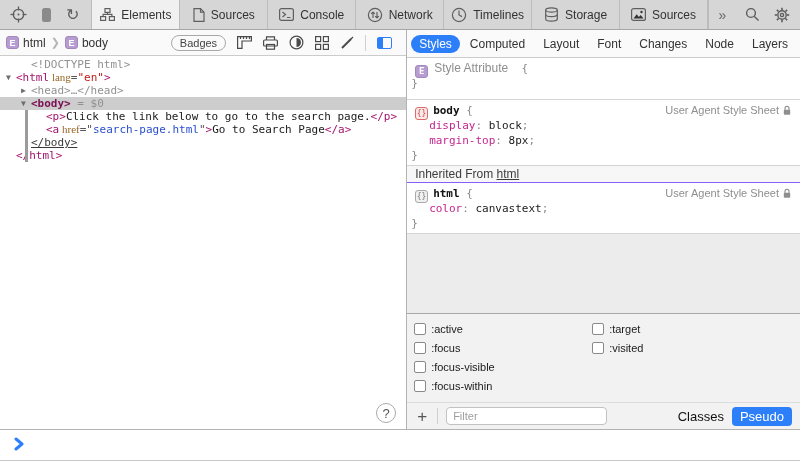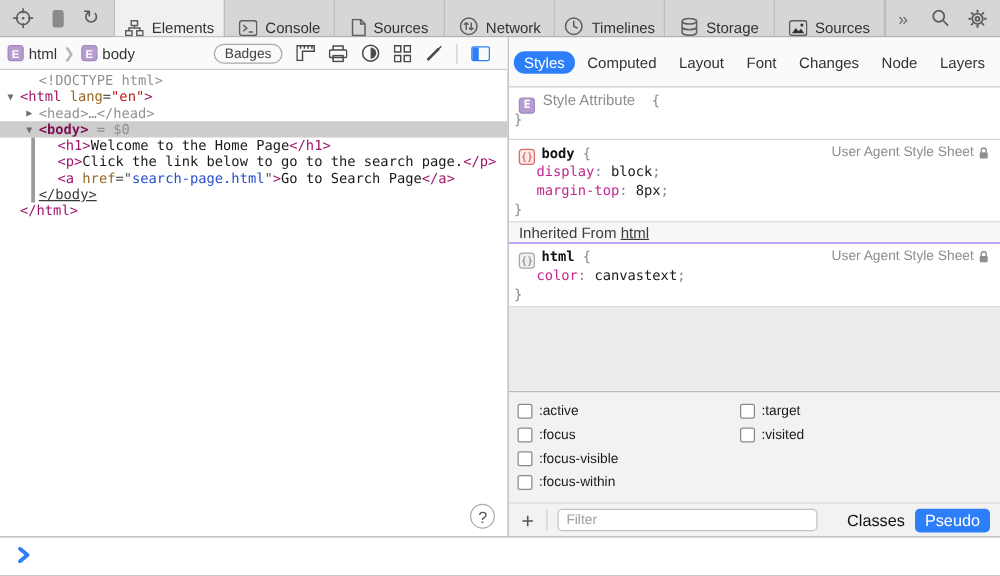--- a/index.html
+++ b/index.html
@@ -8,21 +8,21 @@
   .window { position:relative; width:800px; height:461px; border-bottom:1px solid #c9c9c9; }
 
   
   .toolbar { position:absolute; top:0; left:0; right:0; height:30px; background:#d6d6d6;
              border-bottom:1px solid #a6a6a6; display:flex; align-items:stretch; }
   .tb-left { display:flex; align-items:center; gap:15px; padding:0 12px 0 10px; }
   .tb-left .ticon { display:flex; align-items:center; color:#5c5c5c; }
   .device-rect { width:9px; height:14px; background:#8a8a8a; border-radius:2.5px; }
   .reload-glyph { font-size:16px; color:#555; line-height:1; }
   .tabs { flex:1; display:flex; }
-  .tab { flex:1; display:flex; align-items:flex-end; justify-content:center; gap:6px;
+  .tab { flex:1; display:flex; align-items:center; justify-content:center; gap:6px;
          border-left:1px solid #bcbcbc; font-size:12px; color:#333; cursor:default; }
   .tab:last-child { border-right:1px solid #bcbcbc; }
   .tab.selected { background:#f0f0f0; }
   .tab svg { stroke:#5f5f5f; }
   .tb-right { display:flex; align-items:center; gap:2px; padding-right:4px; }
   .tb-cell { display:flex; align-items:center; justify-content:center; width:28px; height:100%; color:#5c5c5c; }
   .overflow-cell { font-size:14px; color:#666; }
 
   
   .main { position:absolute; top:30px; left:0; right:0; bottom:31px; display:flex; }
@@ -44,31 +44,31 @@
   .vsep { width:1px; height:16px; background:#cfcfcf; }
   .panel-toggle { width:15px; height:12px; border:1.5px solid #2d7ff9; border-radius:2px; position:relative; }
   .panel-toggle::after { content:""; position:absolute; left:0; top:0; bottom:0; width:5px; background:#2d7ff9; }
 
   
   .dom-tree { flex:1; position:relative; padding-top:2px;
               font-family:"DejaVu Sans Mono", monospace; font-size:11px; }
   .dom-row { height:13px; line-height:13px; white-space:pre; display:flex; align-items:center; }
   .dom-row.selected { background:#cdcdcd; }
   .disc { display:inline-block; width:10px; font-size:8px; color:#6e6e6e; text-align:left; flex:none; }
-  .tok-gray { color:#919191; } .tok-tag { color:#a2156b; } .tok-attr { color:#996626; }
+  .tok-gray { color:#919191; } .tok-tag { color:#a2156b; } .tok-attr { color:#996626;font-family:Liberation Serif, serif; }
   .tok-str { color:#c41a16; } .tok-link { color:#2a4fce; } .tok-text { color:#1a1a1a; }
   .tok-punc { color:#555; } .tok-dark { color:#3a3a3a;text-decoration:underline; }
   .tok-tagbold { color:#7d1054; font-weight:bold; }
   .child-guide { position:absolute; left:25px; top:54px; width:3px; height:52px; background:#9b9b9b; }
   .help-btn { position:absolute; right:10px; bottom:6px; width:20px; height:20px; border-radius:50%;
               border:1px solid #ababab; background:#fff; color:#555; font-size:13px;
               display:flex; align-items:center; justify-content:center; }
 
   
-  .style-tabs { height:40px; background:#fafafa; border-bottom:1px solid #cccccc;
+  .style-tabs { height:28px; background:#fafafa; border-bottom:1px solid #cccccc;
                 display:flex; align-items:center; gap:2px; padding:0 4px; }
   .stab { font-size:12px; color:#333; padding:2px 8px; border-radius:10px; }
   .stab.selected { background:#2d7ff9; color:#fff; }
   .styles-body { flex:1; display:flex; flex-direction:column; overflow:hidden; }
   .sec { background:#fff; border-bottom:1px solid #d4d4d4; padding:3px 0 2px 0;
          font-family:"DejaVu Sans Mono", monospace; font-size:11px; }
   .sline { height:15px; line-height:15px; padding-left:8px; position:relative; white-space:pre; }
   .sec-title { color:#8e8e8e; font-family:"Liberation Sans", sans-serif; font-size:12px; }
   .brace { color:#8a8a8a; }
   .sel-name { color:#111; font-weight:bold; }
@@ -85,21 +85,21 @@
                font-size:12px; color:#3c3c3c; padding-left:8px; }
   .inherited a { color:#3c3c3c; text-decoration:underline; }
   .filler { flex:1; background:#ececec; border-bottom:1px solid #a8a8a8; }
   .pseudo-area { height:88px; background:#f2f2f2; display:flex; padding:5px 0 0 7px; }
   .pseudo-col { width:178px; display:flex; flex-direction:column; }
   .pseudo-row { height:19px; display:flex; align-items:center; gap:5px; font-size:11px; color:#1a1a1a; }
   .cbox { width:12px; height:12px; background:#fff; border:1px solid #8a8a8a; border-radius:2px; flex:none; }
   .filter-bar { height:27px; background:#f2f2f2; border-top:1px solid #dcdcdc;
                 display:flex; align-items:center; padding:0 8px; gap:8px; }
   .plus-btn { font-size:17px; color:#555; background:none; border:none; width:14px; line-height:1; font-family:inherit; }
-  .filter-input { width:208px; height:18px; border:1px solid #c2c2c2; border-radius:4px; background:#fff;
+  .filter-input { width:161px; height:18px; border:1px solid #c2c2c2; border-radius:4px; background:#fff;
                   font-size:11px; padding:0 6px; color:#333; font-family:inherit; }
   .filter-input::placeholder { color:#9e9e9e; }
   .classes-btn { margin-left:auto; background:none; border:none; font-size:13px; color:#111; font-family:inherit; }
   .pseudo-btn { background:#2d7ff9; color:#fff; border:none; border-radius:4px; font-size:13px;
                 padding:2px 8px; font-family:inherit; }
 
   
   .console-bar { position:absolute; left:0; right:0; bottom:0; height:31px; background:#fff;
                  border-top:1px solid #b3b3b3; display:flex; align-items:flex-start; padding:7px 0 0 14px; }
 </style>
@@ -129,32 +129,32 @@
       <div class="tab selected">
         <svg width="15" height="13" viewBox="0 0 15 13" fill="none" stroke-width="1.2">
             <rect x="5" y="0.6" width="5" height="3.8"></rect>
             <rect x="0.6" y="8.6" width="5" height="3.8"></rect>
             <rect x="9.4" y="8.6" width="5" height="3.8"></rect>
             <path d="M7.5 4.4 v2 M3.1 8.6 v-2.2 h8.8 v2.2"></path>
           </svg>
         <span>Elements</span>
       </div>
       <div class="tab">
+        <svg width="12" height="14" viewBox="0 0 12 14" fill="none" stroke-width="1.2">
+            <path d="M1 0.6 h6.5 L11 4.2 V13.4 H1 z"></path>
+            <path d="M7.5 0.6 V4.2 H11"></path>
+          </svg>
+        <span>Sources</span>
+      </div>
+      <div class="tab">
         <svg width="15" height="13" viewBox="0 0 15 13" fill="none" stroke-width="1.2">
             <rect x="0.6" y="0.6" width="13.8" height="11.8" rx="2"></rect>
             <path d="M3.5 4 l3 2.5 -3 2.5 M8 9.5 h3.5"></path>
           </svg>
         <span>Console</span>
-      </div>
-      <div class="tab">
-        <svg width="12" height="14" viewBox="0 0 12 14" fill="none" stroke-width="1.2">
-            <path d="M1 0.6 h6.5 L11 4.2 V13.4 H1 z"></path>
-            <path d="M7.5 0.6 V4.2 H11"></path>
-          </svg>
-        <span>Sources</span>
       </div>
       <div class="tab">
         <svg width="16" height="16" viewBox="0 0 16 16" fill="none" stroke-width="1.2">
             <circle cx="8" cy="8" r="6.6"></circle>
             <path d="M6 11 V5 M6 5 l-1.8 1.8 M6 5 l1.8 1.8 M10 5 V11 M10 11 l-1.8 -1.8 M10 11 l1.8 -1.8"></path>
           </svg>
         <span>Network</span>
       </div>
       <div class="tab">
         <svg width="16" height="16" viewBox="0 0 16 16" fill="none" stroke-width="1.2">
@@ -260,21 +260,20 @@
               <span class="panel-toggle"></span>
             </span>
         </div>
       </div>
       <div class="dom-tree" id="dom-tree">
         <div class="child-guide"></div>
       <div class="dom-row" style="padding-left: 21px;"><span class="disc"></span><span class="tok-gray">&lt;!DOCTYPE html&gt;</span></div>
           <div class="dom-row" style="padding-left: 6px;"><span class="disc">▼</span><span class="tok-tag">&lt;html</span><span class="tok-attr"> lang</span><span class="tok-punc">=</span><span class="tok-str">"en"</span><span class="tok-tag">&gt;</span></div>
           <div class="dom-row" style="padding-left: 21px;"><span class="disc">▶</span><span class="tok-gray">&lt;head&gt;…&lt;/head&gt;</span></div>
           <div class="dom-row selected" style="padding-left: 21px;"><span class="disc">▼</span><span class="tok-tagbold">&lt;body&gt;</span><span class="tok-gray"> = $0</span></div>
-          <div class="dom-row" style="padding-left: 36px;"><span class="disc"></span><span class="tok-tag">&lt;h1&gt;</span><span class="tok-text">Welcome to the Home Page</span><span class="tok-tag">&lt;/h1&gt;</span></div>
           <div class="dom-row" style="padding-left: 36px;"><span class="disc"></span><span class="tok-tag">&lt;p&gt;</span><span class="tok-text">Click the link below to go to the search page.</span><span class="tok-tag">&lt;/p&gt;</span></div>
           <div class="dom-row" style="padding-left: 36px;"><span class="disc"></span><span class="tok-tag">&lt;a</span><span class="tok-attr"> href</span><span class="tok-punc">="</span><span class="tok-link">search-page.html</span><span class="tok-punc">"</span><span class="tok-tag">&gt;</span><span class="tok-text">Go to Search Page</span><span class="tok-tag">&lt;/a&gt;</span></div>
           <div class="dom-row" style="padding-left: 21px;"><span class="disc"></span><span class="tok-dark">&lt;/body&gt;</span></div>
           <div class="dom-row" style="padding-left: 6px;"><span class="disc"></span><span class="tok-tag">&lt;/html&gt;</span></div>
         </div>
       <button class="help-btn">?</button>
     </div>
 
     <div class="right-panel">
       <div class="style-tabs">

